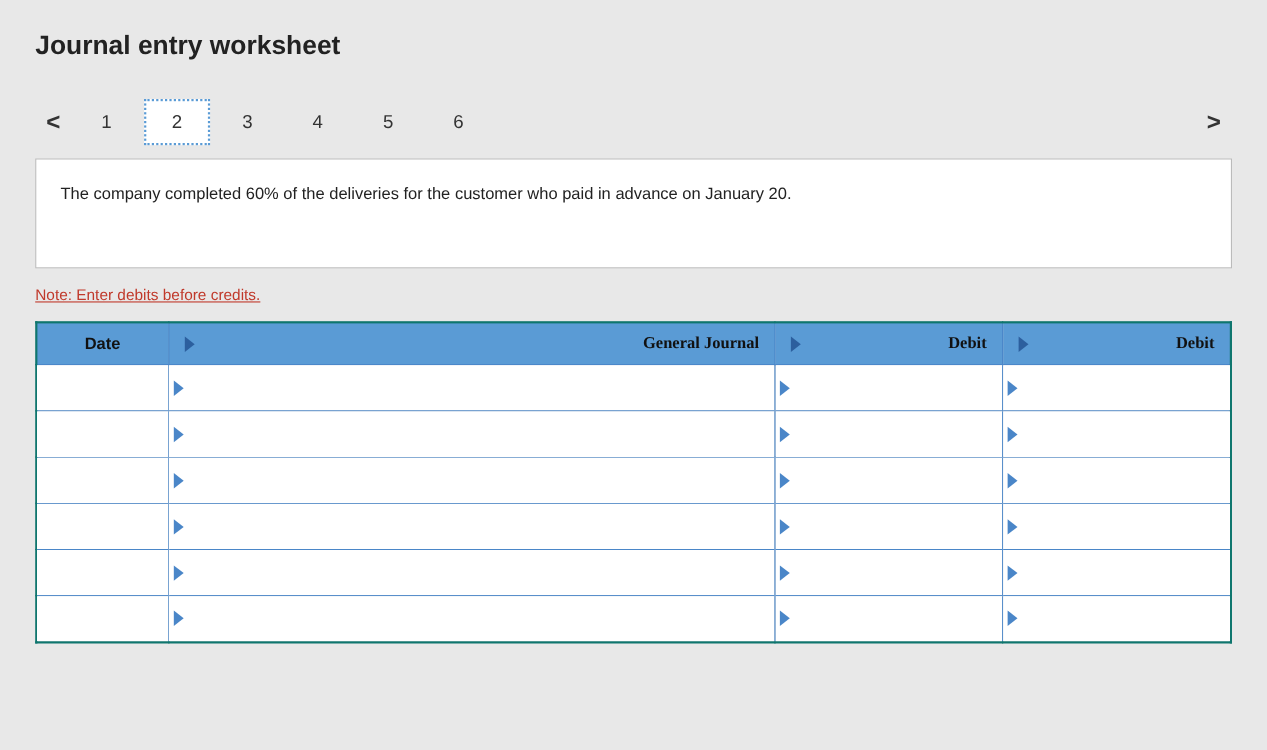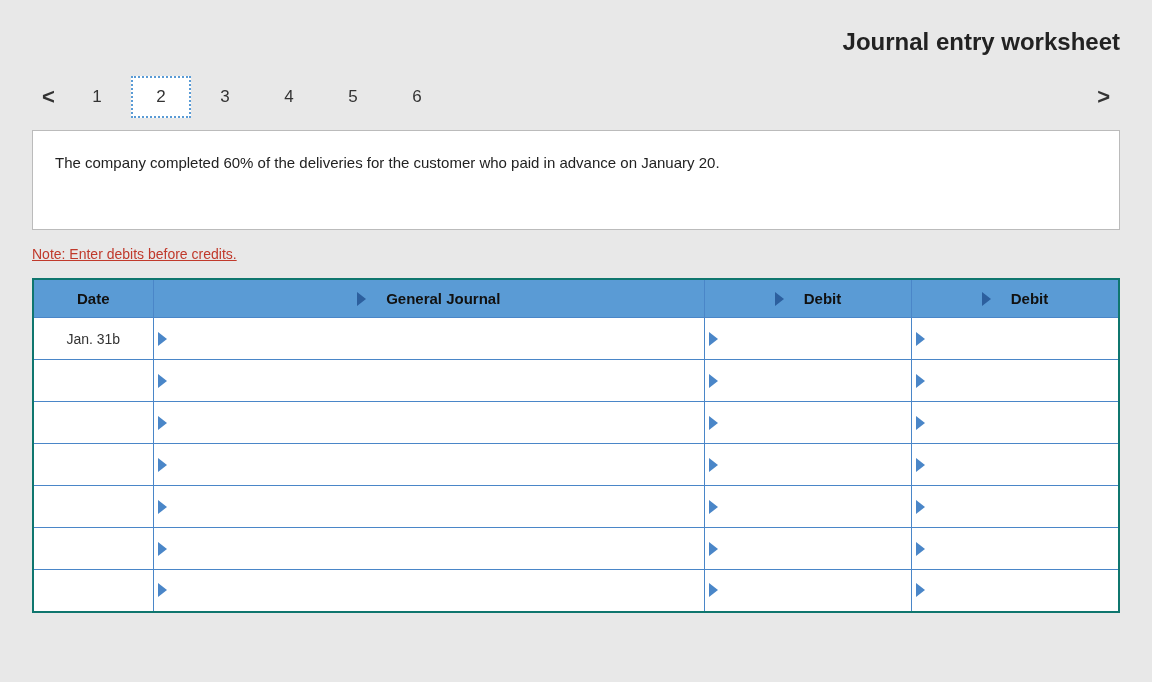--- a/index.html
+++ b/index.html
@@ -17,22 +17,21 @@
       padding: 28px 32px;
     }
 
     .page-container {
       width: 1090px;
     }
 
     .page-title {
       font-size: 24px;
       font-weight: bold;
-      margin-bottom: 20px;
-      text-align: right;
+      margin-bottom: 34px;
     }
 
     .tab-nav {
       display: flex;
       align-items: center;
       gap: 0;
       margin-bottom: 12px;
     }
 
     .tab-arrow {
@@ -152,22 +151,23 @@
       outline: none;
       height: 100%;
       padding: 0 6px;
       font-size: 14px;
       background: transparent;
     }
 
     .th-inner {
       display: flex;
       align-items: center;
-      justify-content: center;
+      justify-content: space-between;
       gap: 20px;
+      font-family: Liberation Serif, serif;
     }
 
     .th-arrow {
       width: 0;
       height: 0;
       border-top: 7px solid transparent;
       border-bottom: 7px solid transparent;
       border-left: 9px solid #2c5f9e;
     }
   </style>
@@ -216,41 +216,20 @@
         </th>
         <th>
           <div class="th-inner">
             <div class="th-arrow"></div>
             <span>Debit</span>
           </div>
         </th>
       </tr>
     </thead>
     <tbody id="table-body">
-    <tr>
-          <td>Jan. 31b</td>
-          <td>
-            <div class="td-inner">
-              <div class="arrow-indicator"></div>
-              <input type="text" class="cell-input" style="">
-            </div>
-          </td>
-          <td>
-            <div class="td-inner">
-              <div class="arrow-indicator"></div>
-              <input type="text" class="cell-input" style="">
-            </div>
-          </td>
-          <td>
-            <div class="td-inner">
-              <div class="arrow-indicator"></div>
-              <input type="text" class="cell-input" style="">
-            </div>
-          </td>
-        </tr>
         <tr>
           <td></td>
           <td>
             <div class="td-inner">
               <div class="arrow-indicator"></div>
               <input type="text" class="cell-input" style="">
             </div>
           </td>
           <td>
             <div class="td-inner">

